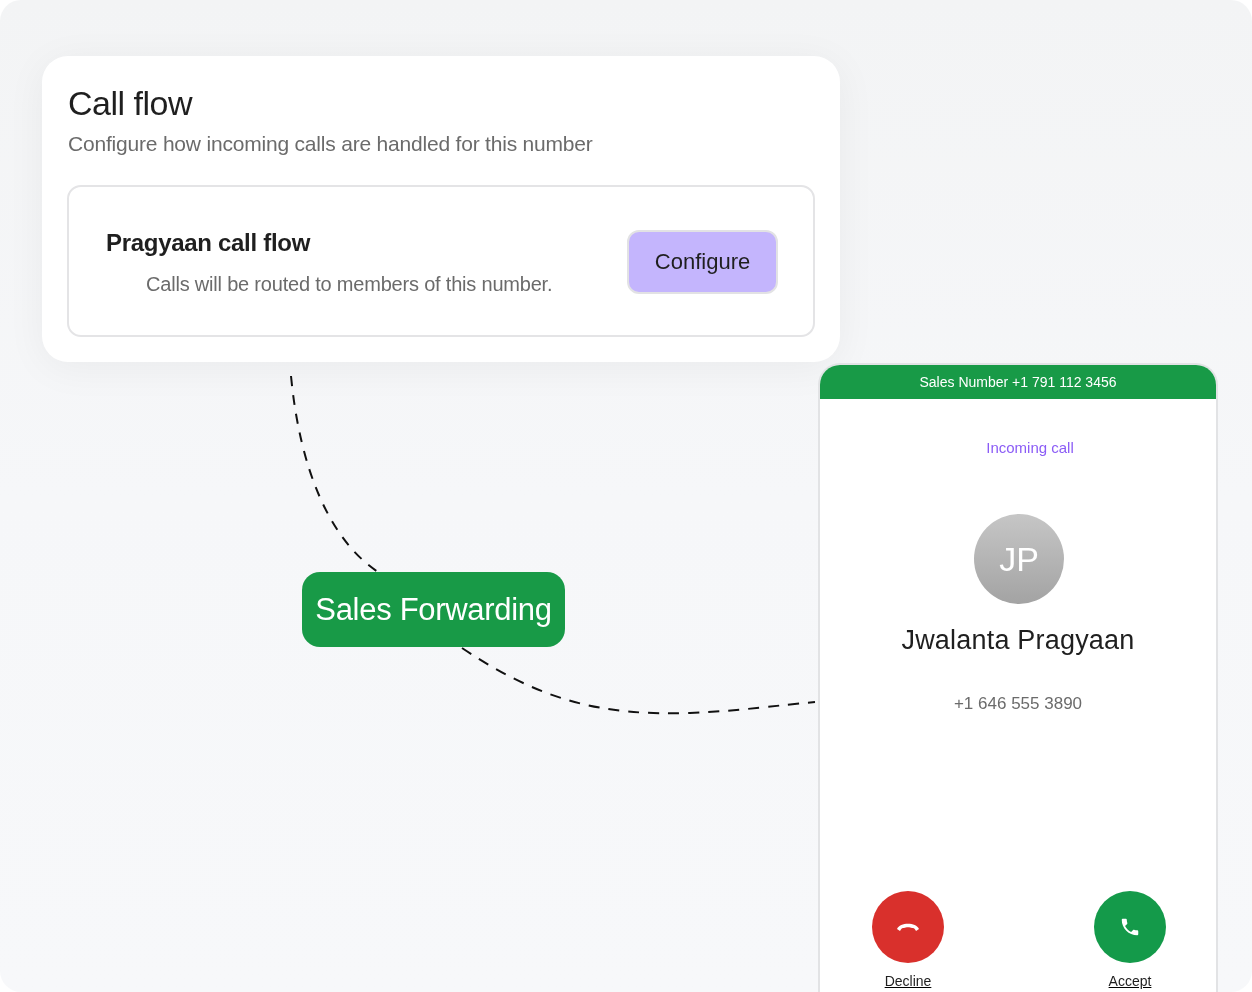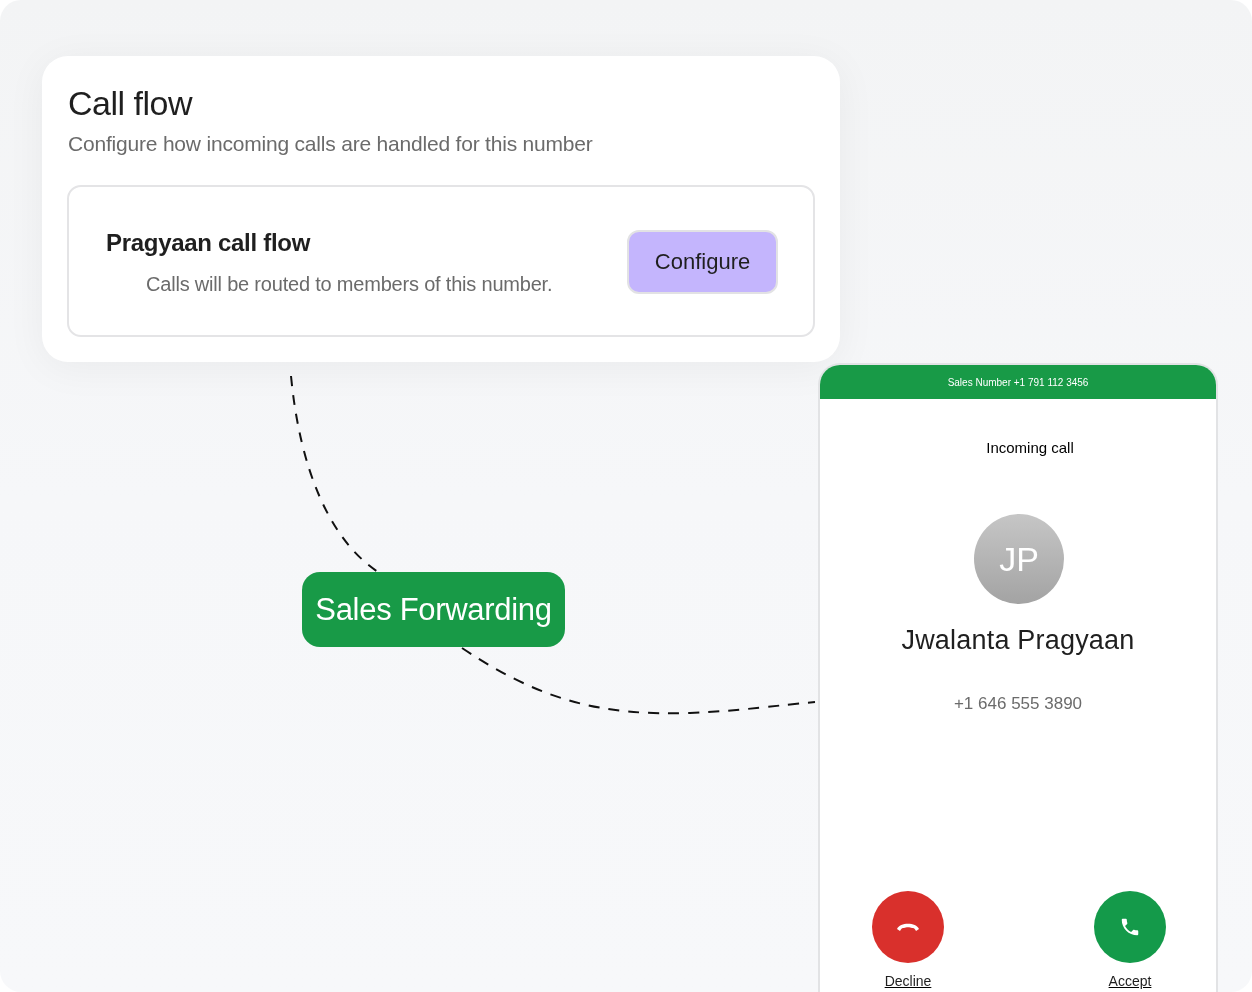--- a/index.html
+++ b/index.html
@@ -73,26 +73,26 @@
       position: absolute; left: 818px; top: 363px;
       width: 400px; height: 640px;
       background: #ffffff;
       border: 2px solid #e2e3e5; border-bottom: none;
       border-radius: 22px 22px 0 0;
       overflow: hidden;
     }
     .phone-header {
       position: absolute; left: 0; top: 0; right: 0; height: 34px;
       background: #189a47;
-      color: #ffffff; font-size: 10px;
+      color: #ffffff; font-size: 14px;
       display: flex; align-items: center; justify-content: center;
     }
     .incoming-label {
       position: absolute; left: 0; right: 0; top: 74px;
-      text-align: center; font-size: 15px; color: #000000;
+      text-align: center; font-size: 15px; color: #8b5cf6;
       padding-left: 24px;
     }
     .avatar {
       position: absolute; left: 154px; top: 149px;
       width: 90px; height: 90px; border-radius: 50%;
       background: linear-gradient(180deg, #c6c6c6 0%, #a3a3a3 100%);
       color: #ffffff; font-size: 34px; font-weight: 500;
       display: flex; align-items: center; justify-content: center;
     }
     .caller-name {

